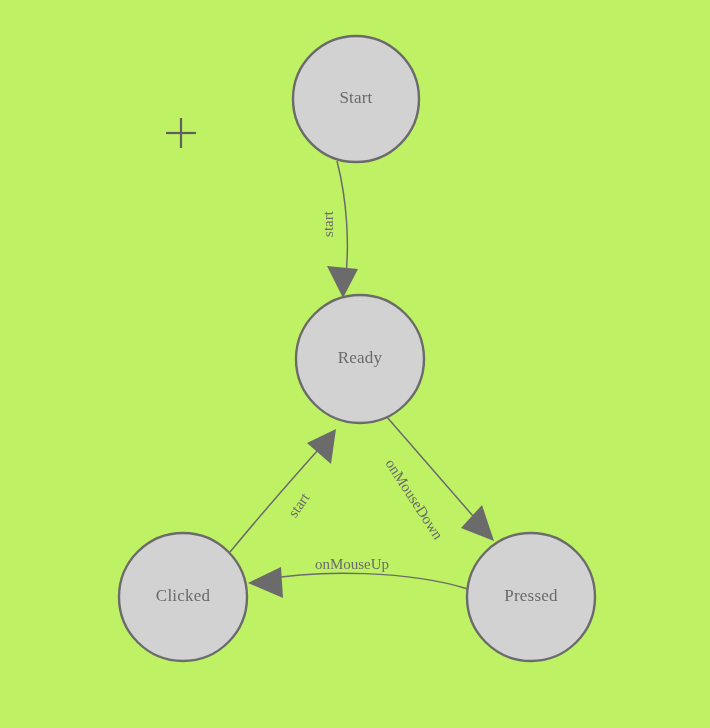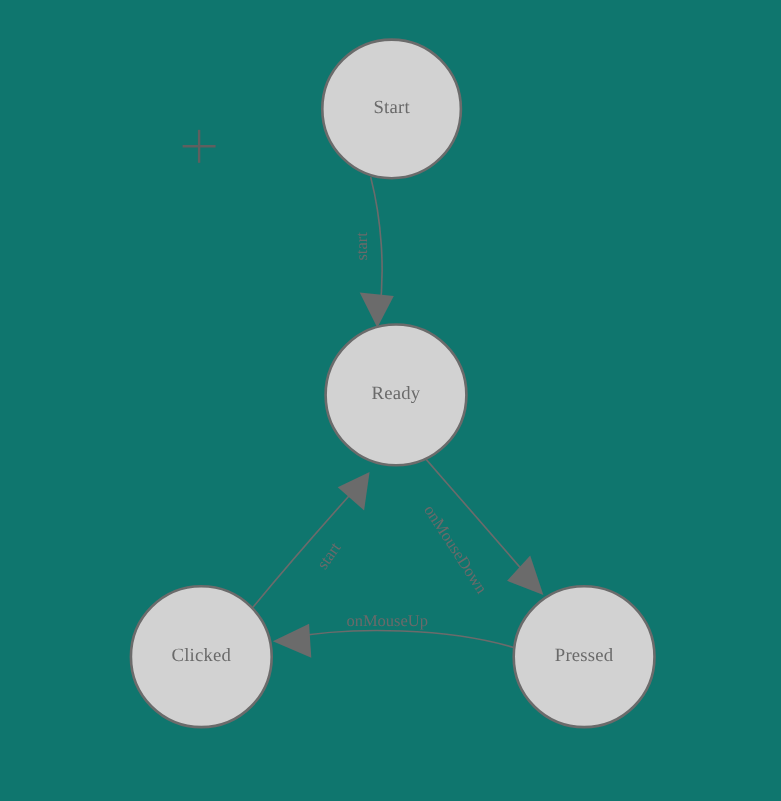--- a/index.html
+++ b/index.html
@@ -10,21 +10,21 @@
   body {
     width: 710px;
     height: 728px;
     font-family: "Liberation Serif", "DejaVu Serif", serif;
     overflow: hidden;
   }
   #canvas {
     position: relative;
     width: 710px;
     height: 728px;
-    background: #0f766e;
+    background: #bef264;
   }
   svg.diagram {
     position: absolute;
     left: 0;
     top: 0;
     width: 710px;
     height: 728px;
     display: block;
   }
   .node-circle {

